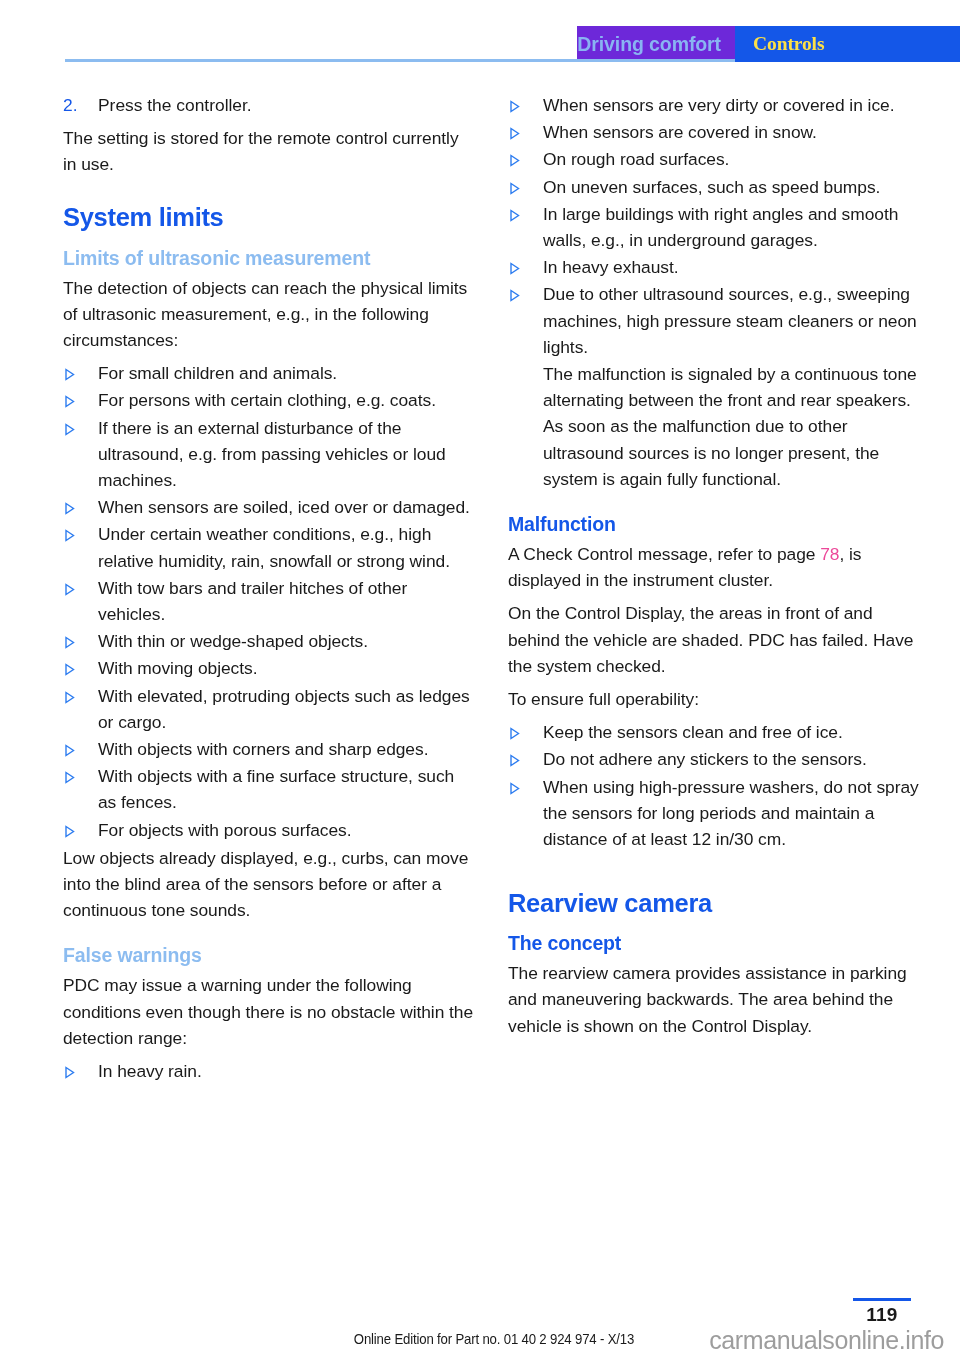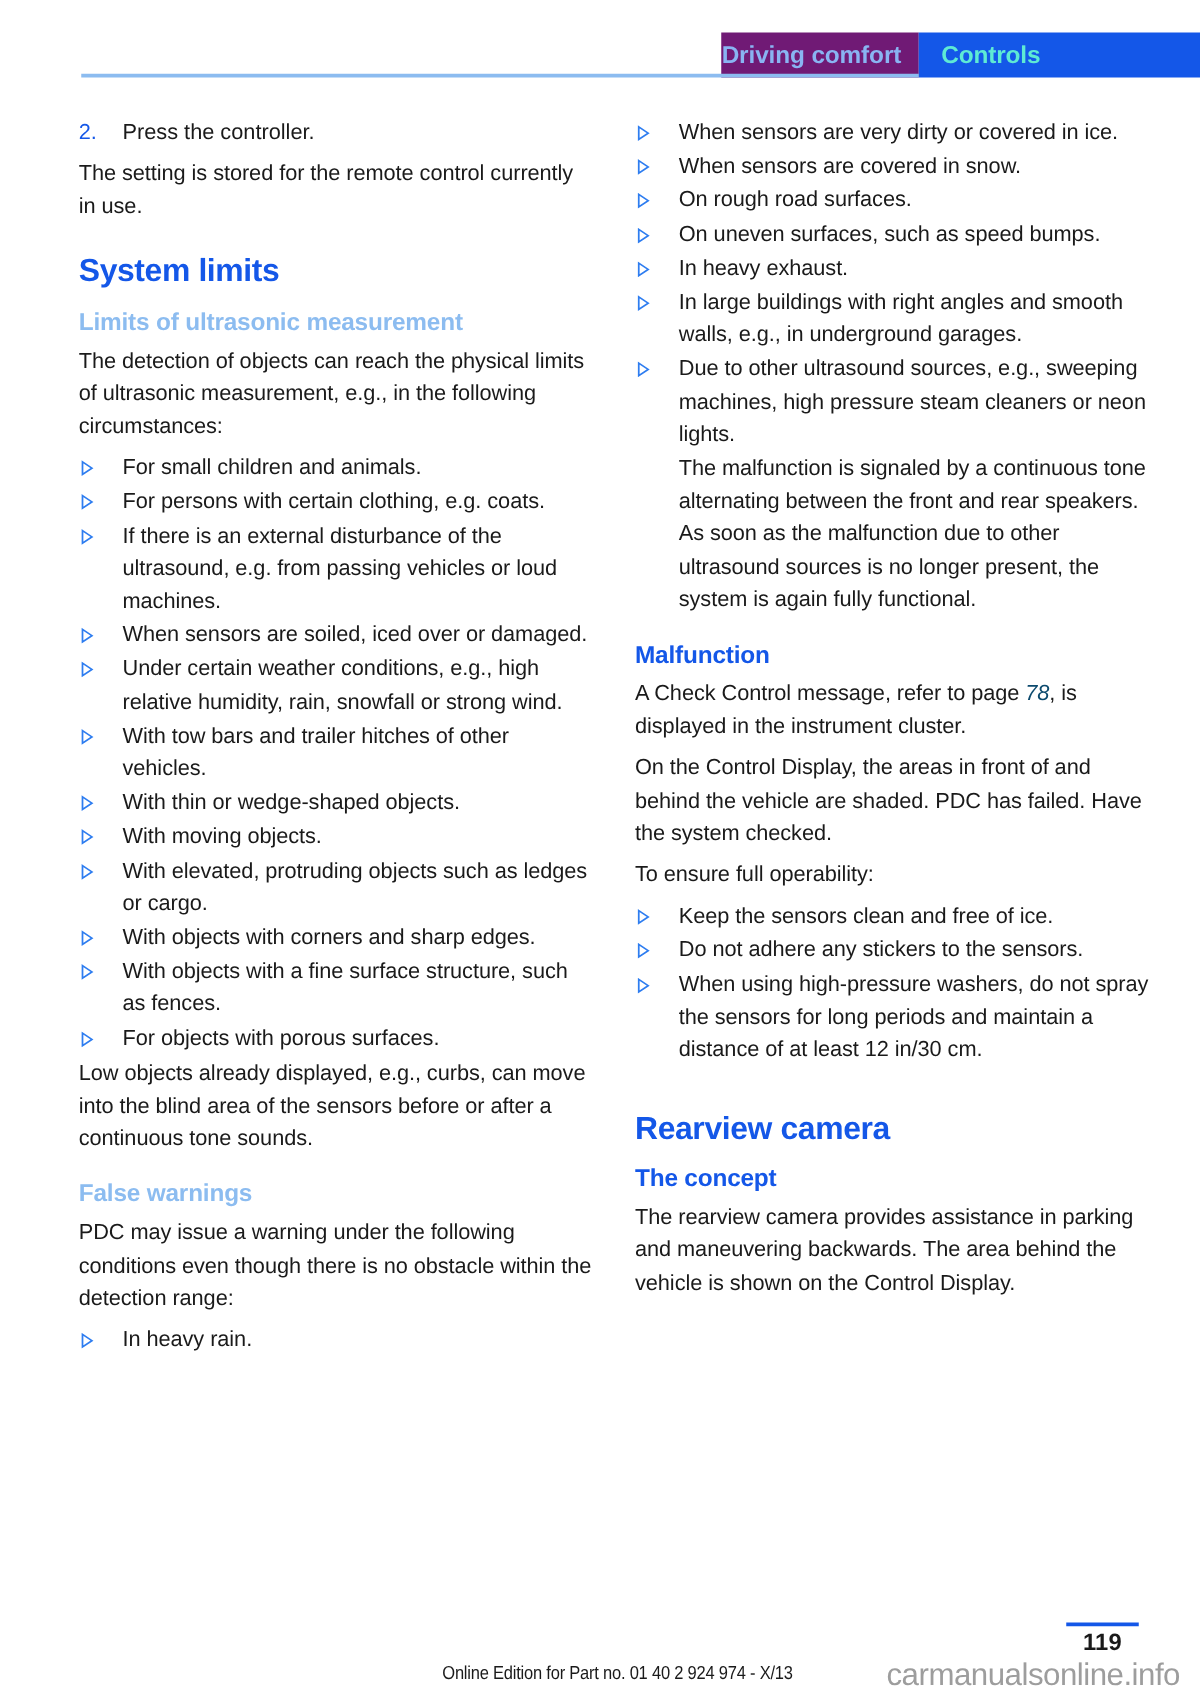--- a/index.html
+++ b/index.html
@@ -37,30 +37,31 @@
   .tab {
     display: flex;
     align-items: center;
     font-size: 19.5px;
     font-weight: bold;
     letter-spacing: -0.1px;
     white-space: nowrap;
   }
   .tab-inactive {
     color: #89b4f2;
-    background: #701a75;
+    background: #6d28d9;
     padding: 0 14px 0 0;
     justify-content: center;
   }
   .tab-active {
-    color: #5eead4;
+    color: #fde047;
     background: #1457e8;
     padding: 0 18px;
     width: 225px;
     box-sizing: border-box;
+    font-family: Liberation Serif, serif;
   }
   .header-rule {
     position: absolute;
     left: 65px;
     top: 59px;
     width: 670px;
     height: 3px;
     background: #8cbcf0;
   }
 
@@ -145,21 +146,21 @@
     flex: 0 0 35px;
     width: 35px;
     padding-top: 8px;
     line-height: 0;
   }
   .bullet-mark svg { display: block; }
   .bullet-text { flex: 1 1 auto; }
   
   li.cont .bullet-mark { visibility: hidden; }
 
-  .blue-ref { color: #0c4a6e; font-style: italic; }
+  .blue-ref { color: #ec4899; }
 
   
   .page-footer {
     position: absolute;
     left: 14px;
     bottom: 0;
     width: 952px;
     height: 72px;
   }
   .footer-rule {
@@ -386,29 +387,29 @@
             </svg>
         </span>
         <span class="bullet-text">On uneven surfaces, such as speed bumps.</span>
       </li>
       <li>
         <span class="bullet-mark">
           <svg width="13" height="13" viewBox="0 0 13 13">
               <path d="M3 1.5 L10.5 6.5 L3 11.5 Z" fill="none" stroke="#2e7df0" stroke-width="1.4"></path>
             </svg>
         </span>
+        <span class="bullet-text">In large buildings with right angles and smooth walls, e.g., in underground garages.</span>
+      </li>
+      <li>
+        <span class="bullet-mark">
+          <svg width="13" height="13" viewBox="0 0 13 13">
+              <path d="M3 1.5 L10.5 6.5 L3 11.5 Z" fill="none" stroke="#2e7df0" stroke-width="1.4"></path>
+            </svg>
+        </span>
         <span class="bullet-text">In heavy exhaust.</span>
-      </li>
-      <li>
-        <span class="bullet-mark">
-          <svg width="13" height="13" viewBox="0 0 13 13">
-              <path d="M3 1.5 L10.5 6.5 L3 11.5 Z" fill="none" stroke="#2e7df0" stroke-width="1.4"></path>
-            </svg>
-        </span>
-        <span class="bullet-text">In large buildings with right angles and smooth walls, e.g., in underground garages.</span>
       </li>
       <li>
         <span class="bullet-mark">
           <svg width="13" height="13" viewBox="0 0 13 13">
               <path d="M3 1.5 L10.5 6.5 L3 11.5 Z" fill="none" stroke="#2e7df0" stroke-width="1.4"></path>
             </svg>
         </span>
         <span class="bullet-text">Due to other ultrasound sources, e.g., sweeping machines, high pressure steam cleaners or neon lights.</span>
       </li>
       <li class="cont">

